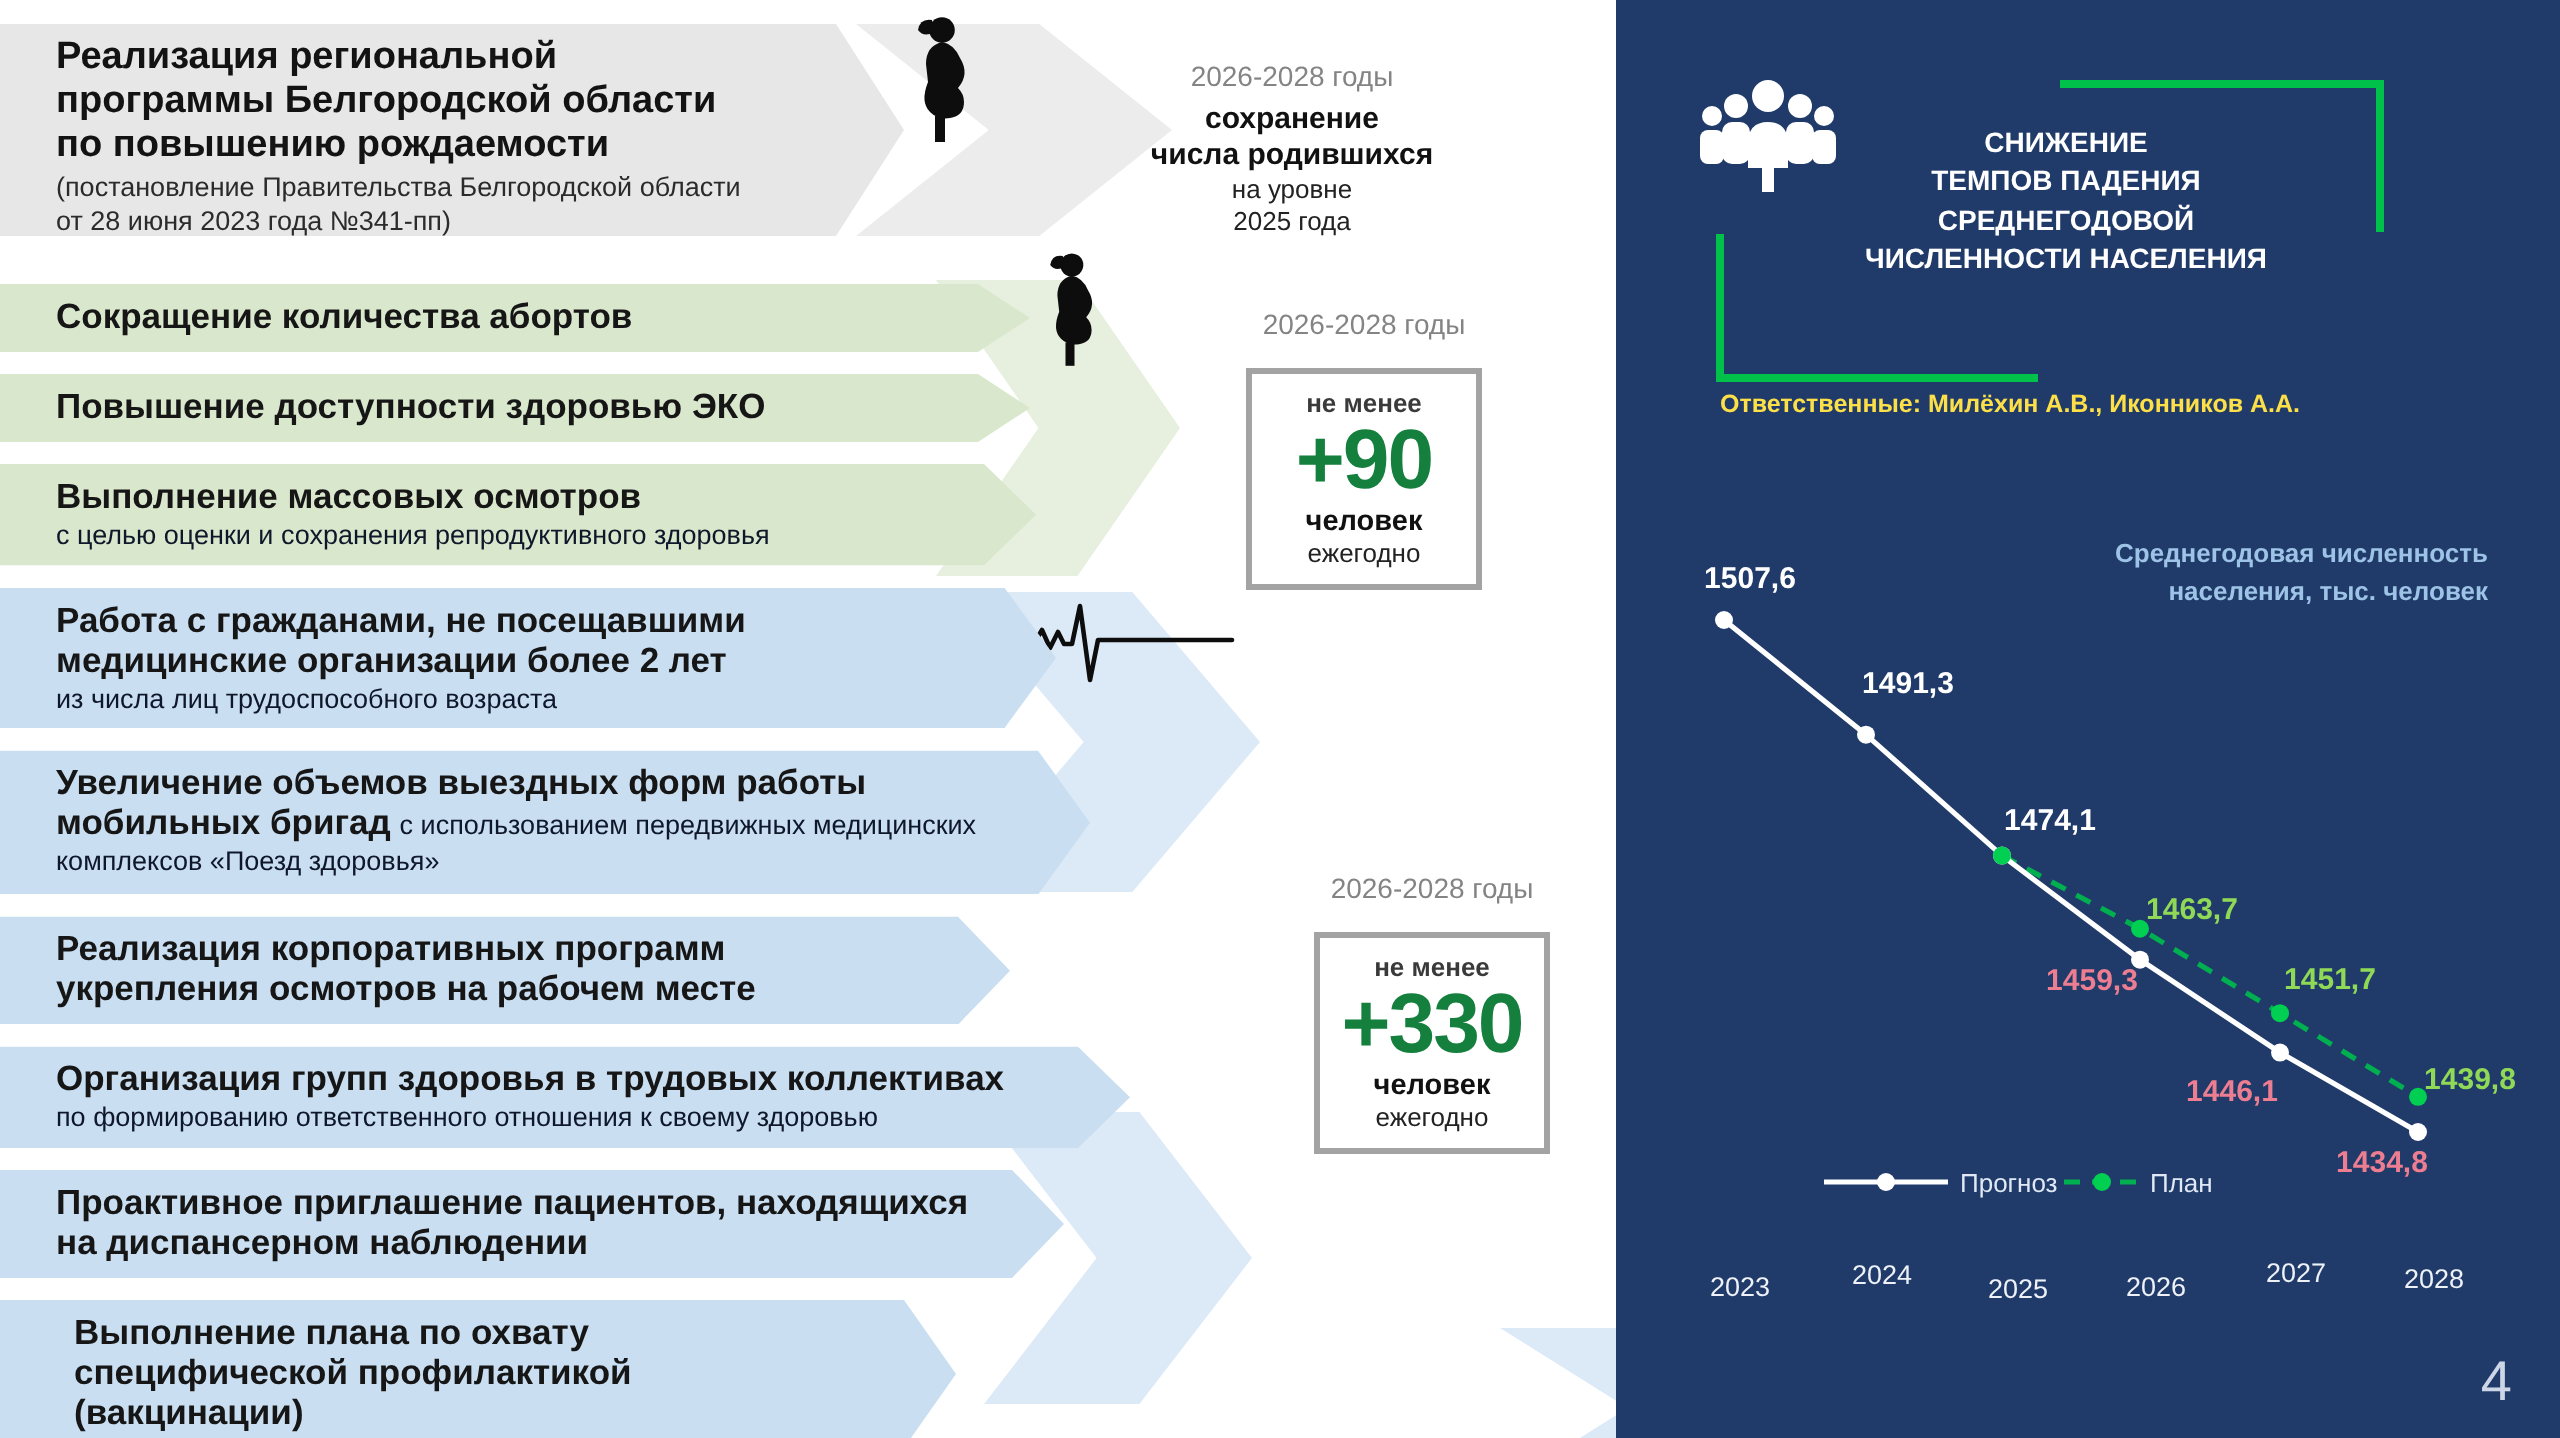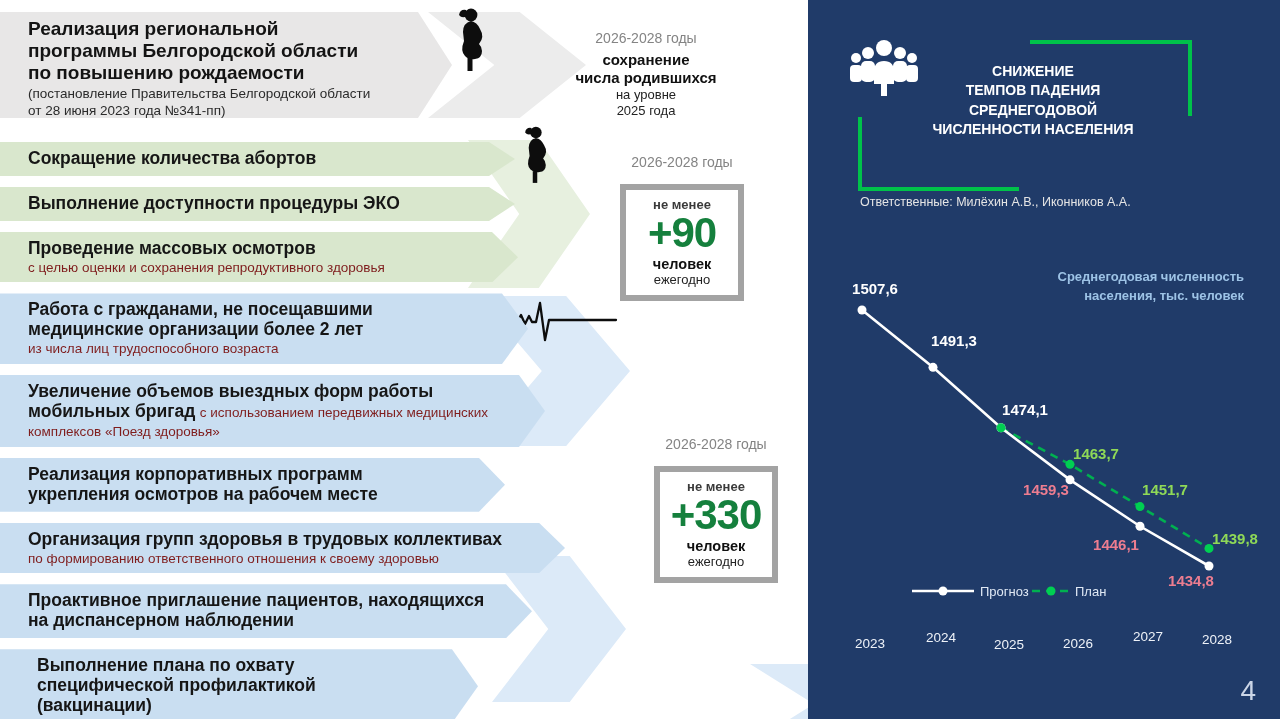--- a/index.html
+++ b/index.html
@@ -23,49 +23,49 @@
     padding:6px 40px 0 28px;box-sizing:border-box;}
   .banner-title{font-size:19px;font-weight:bold;color:#131313;line-height:1.16;}
   .banner-sub{font-size:13.5px;color:#2b2b2b;line-height:1.22;margin-top:2px;}
 
   .rows{position:absolute;left:0;top:142px;width:808px;}
   .row{box-sizing:border-box;margin-bottom:11px;padding:7px 46px 7px 28px;
     clip-path:polygon(0 0,calc(100% - 26px) 0,100% 50%,calc(100% - 26px) 100%,0 100%);}
   .row.green{background:#d9e7cd;}
   .row.blue{background:#c9def1;}
   .row-title{font-size:17.5px;font-weight:bold;color:#161616;line-height:1.14;}
-  .row-sub{font-size:13.5px;color:#7f1d1d;line-height:1.16;margin-top:1px;}
+  .row-sub{font-size:13.5px;color:#0f172a;line-height:1.16;margin-top:1px;}
   .row-sub.inline{display:inline;margin:0;}
 
   .icon-black{position:absolute;color:#0d0d0d;}
 
   .note-top{position:absolute;left:570px;top:30px;width:152px;text-align:center;}
   .note-period{font-size:14px;color:#848484;margin-bottom:5px;}
   .note-strong{font-size:15px;font-weight:bold;color:#111;line-height:1.18;}
   .note-rest{font-size:13px;color:#222;line-height:1.22;margin-top:1px;}
 
   .badge-wrap{position:absolute;width:136px;text-align:center;}
   .badge-wrap.b1{left:614px;top:154px;}
   .badge-wrap.b2{left:648px;top:436px;}
   .badge-period{font-size:14px;color:#848484;margin-bottom:6px;}
-  .badge-box{margin:14px auto;width:108px;border:6px solid #a3a3a3;background:#ffffff;
+  .badge-box{margin:14px auto;width:108px;border:3px solid #a3a3a3;background:#ffffff;
     padding:7px 2px 8px 2px;box-sizing:content-box;}
   .badge-qualifier{font-size:13px;font-weight:bold;color:#3a3a3a;}
   .badge-value{font-size:42px;font-weight:bold;color:#15803d;line-height:1.0;letter-spacing:-1px;}
   .badge-unit{font-size:14.5px;font-weight:bold;color:#111;margin-top:2px;}
   .badge-frequency{font-size:13px;color:#222;}
 
   
   .right-panel{position:absolute;left:808px;top:0;width:472px;height:719px;background:#203b69;}
   .bracket{position:absolute;}
   .bracket-tr{left:222px;top:40px;width:158px;height:72px;border-top:4px solid #00c24a;border-right:4px solid #00c24a;}
   .bracket-bl{left:50px;top:117px;width:157px;height:70px;border-left:4px solid #00c24a;border-bottom:4px solid #00c24a;}
   .panel-title{position:absolute;left:60px;top:62px;width:330px;text-align:center;
     font-size:14px;font-weight:bold;color:#ffffff;line-height:1.38;}
-  .responsible{position:absolute;left:52px;top:195px;font-size:12.5px;font-weight:normal;color:#e5e5e5;text-align:center;}
+  .responsible{position:absolute;left:52px;top:195px;font-size:12.5px;font-weight:bold;color:#fde047;text-align:center;}
   .chart-svg{position:absolute;left:0;top:0;}
   .page-number{position:absolute;right:24px;bottom:12px;font-size:28px;color:#ccd6e7;}
   .people-icon{position:absolute;left:40px;top:36px;}
 </style>
 </head>
 <body>
 
 <div class="slide">
 
   <div class="left-pane">
@@ -97,22 +97,22 @@
       <path d="M21 14 q-8 2 -8 11 l1 9 q-4 10 1 15 q4 4 10 3 q7 -1 7 -8 q0 -4 -3 -7 q6 -7 1 -15 q-3 -7 -9 -8 z" fill="currentColor"></path>
       <rect x="17.5" y="51" width="5" height="13" fill="currentColor"></rect>
     </svg>
 
     <svg class="icon-black" style="left:504px;top:296px;" width="114" height="50" viewBox="0 0 114 50">
       <path d="M2 24 h12 l3 -5 4 9 4 -8 3 6 h4 l4 -19 5 37 4 -20 h67" fill="none" stroke="currentColor" stroke-width="2.3" stroke-linejoin="round" stroke-linecap="round"></path>
     </svg>
 
     <div class="rows" id="rows">
         <div class="row green" style="width: 515px;"><span class="row-title">Сокращение количества абортов</span></div>
-        <div class="row green" style="width: 515px;"><span class="row-title">Выполнение доступности процедуры ЭКО</span></div>
-        <div class="row green" style="width: 518px;"><span class="row-title">Проведение массовых осмотров</span><div class="row-sub">с целью оценки и сохранения репродуктивного здоровья</div></div>
+        <div class="row green" style="width: 515px;"><span class="row-title">Повышение доступности здоровью ЭКО</span></div>
+        <div class="row green" style="width: 518px;"><span class="row-title">Выполнение массовых осмотров</span><div class="row-sub">с целью оценки и сохранения репродуктивного здоровья</div></div>
         <div class="row blue" style="width: 528px; margin-top: 4px;"><span class="row-title">Работа с гражданами, не посещавшими медицинские организации более 2 лет</span><div class="row-sub">из числа лиц трудоспособного возраста</div></div>
         <div class="row blue" style="width: 545px;"><span class="row-title">Увеличение объемов выездных форм работы мобильных бригад</span> <span class="row-sub inline">с использованием передвижных медицинских комплексов «Поезд здоровья»</span></div>
         <div class="row blue" style="width: 505px;"><span class="row-title">Реализация корпоративных программ укрепления осмотров на рабочем месте</span></div>
         <div class="row blue" style="width: 565px;"><span class="row-title">Организация групп здоровья в трудовых коллективах</span><div class="row-sub">по формированию ответственного отношения к своему здоровью</div></div>
         <div class="row blue" style="width: 532px;"><span class="row-title">Проактивное приглашение пациентов, находящихся на диспансерном наблюдении</span></div>
         <div class="row blue" style="width: 478px; padding-left: 37px;"><span class="row-title">Выполнение плана по охвату специфической профилактикой (вакцинации)</span></div>
       </div>
 
     <div class="note-top">
       <div class="note-period">2026-2028 годы</div>

